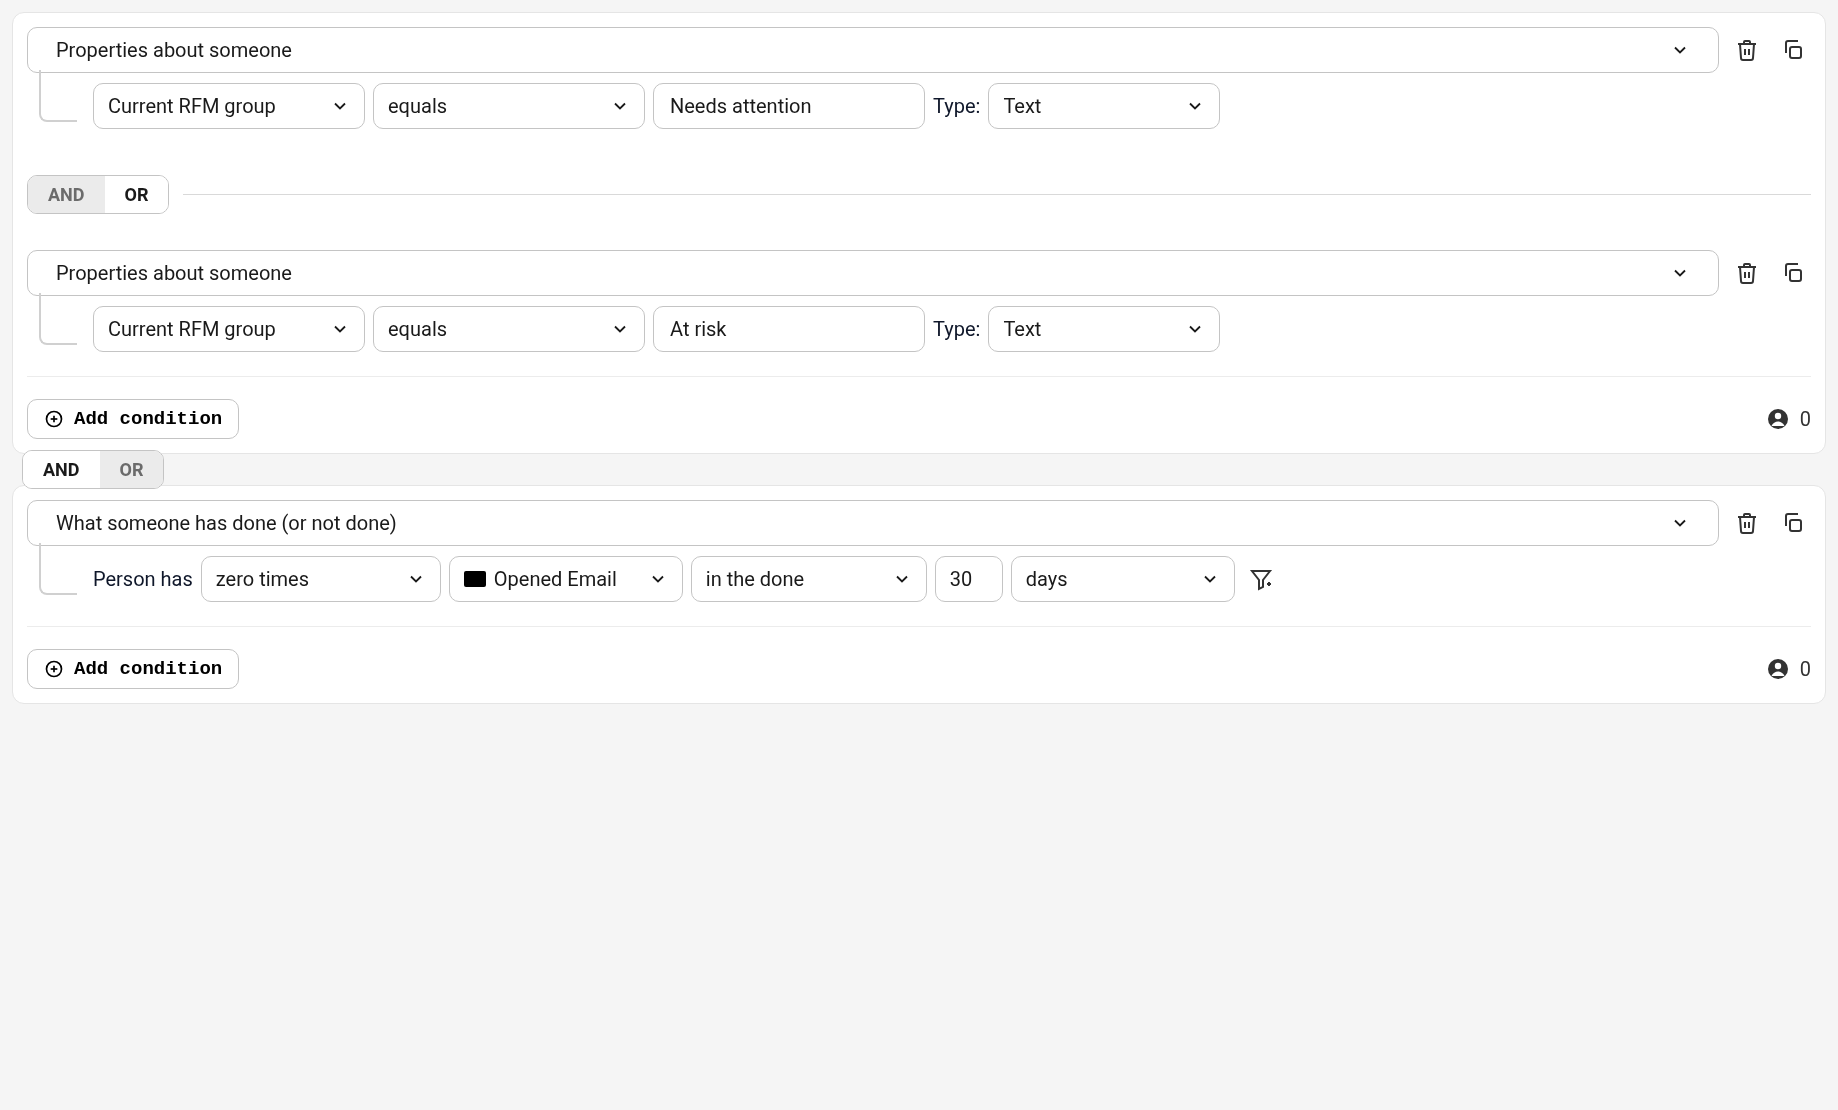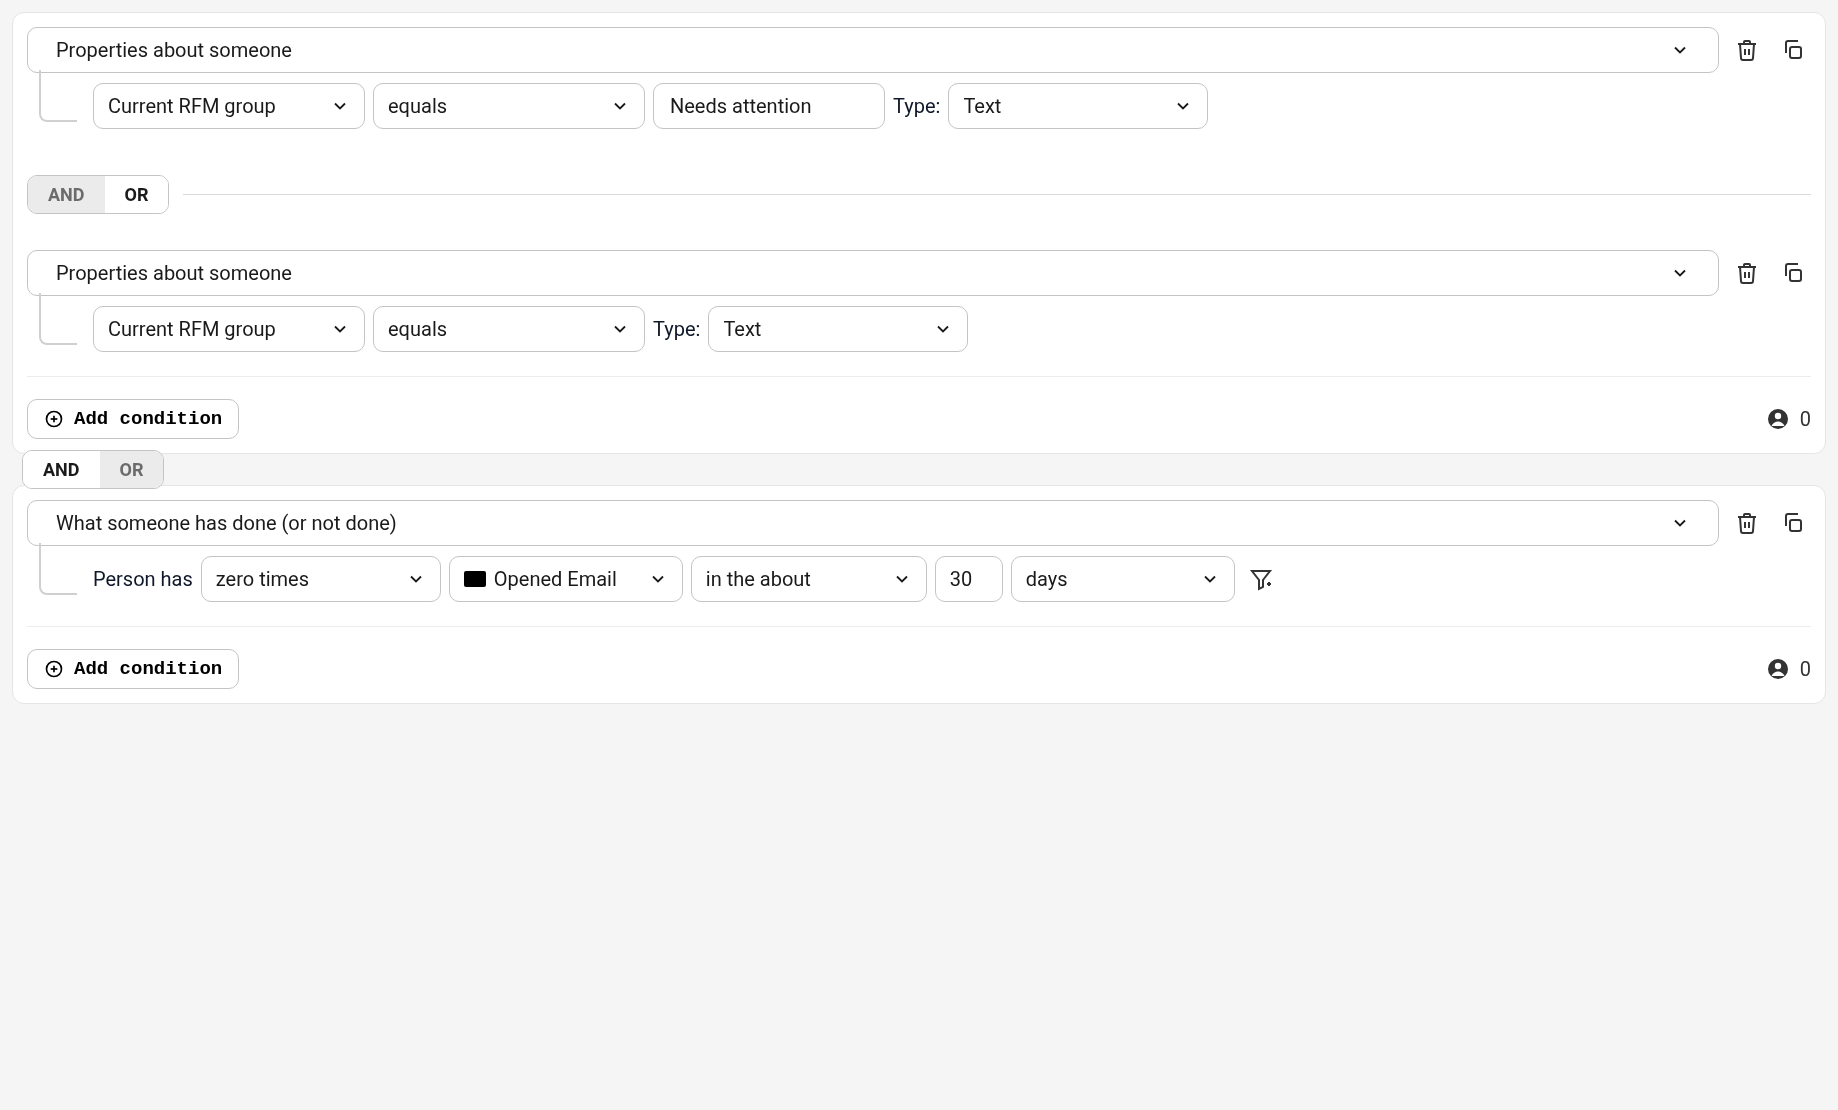--- a/index.html
+++ b/index.html
@@ -158,22 +158,22 @@
   .outer-join {
     display: flex;
     margin: 0 0 0 0;
     padding: 0;
     position: relative;
     z-index: 2;
   }
   .outer-join .join-pill { margin-left: 10px; margin-top: -4px; margin-bottom: -4px; }
   .w-prop { width: 272px; }
   .w-op   { width: 272px; }
-  .w-val  { width: 232px; padding-left: 16px; }
-  .w-type { width: 260px; }
+  .w-val  { width: 272px; padding-left: 16px; }
+  .w-type { width: 232px; }
   .w-event{ width: 234px; }
   .w-zero { width: 240px; }
   .w-range{ width: 236px; }
   .w-num  { width: 68px; }
   .w-unit { width: 224px; }
   .event-icon { width:22px; height:16px; background:#000; display:inline-block; margin-right:8px; border-radius:2px; }
 </style>
 </head>
 <body>
 
@@ -266,20 +266,23 @@
         <svg class="chev" viewBox="0 0 24 24" fill="none" stroke="currentColor" stroke-width="2.2">
             <polyline points="6 9 12 15 18 9"></polyline>
           </svg>
       </div>
       <div class="select-field w-op">
         <span>equals</span>
         <svg class="chev" viewBox="0 0 24 24" fill="none" stroke="currentColor" stroke-width="2.2">
             <polyline points="6 9 12 15 18 9"></polyline>
           </svg>
       </div>
+      <div class="value-input w-val">
+        <span>At risk</span>
+      </div>
       <span class="label-text">Type:</span>
       <div class="select-field w-type">
         <span>Text</span>
         <svg class="chev" viewBox="0 0 24 24" fill="none" stroke="currentColor" stroke-width="2.2">
             <polyline points="6 9 12 15 18 9"></polyline>
           </svg>
       </div>
     </div>
 
     <div class="group-footer">
@@ -344,21 +347,21 @@
       <div class="select-field w-event">
         <span style="display:flex;align-items:center;">
           <span class="event-icon"></span>
           <span>Opened Email</span>
         </span>
         <svg class="chev" viewBox="0 0 24 24" fill="none" stroke="currentColor" stroke-width="2.2">
             <polyline points="6 9 12 15 18 9"></polyline>
           </svg>
       </div>
       <div class="select-field w-range">
-        <span>in the about</span>
+        <span>in the done</span>
         <svg class="chev" viewBox="0 0 24 24" fill="none" stroke="currentColor" stroke-width="2.2">
             <polyline points="6 9 12 15 18 9"></polyline>
           </svg>
       </div>
       <div class="value-input w-num">
         <span>30</span>
       </div>
       <div class="select-field w-unit">
         <span>days</span>
         <svg class="chev" viewBox="0 0 24 24" fill="none" stroke="currentColor" stroke-width="2.2">

